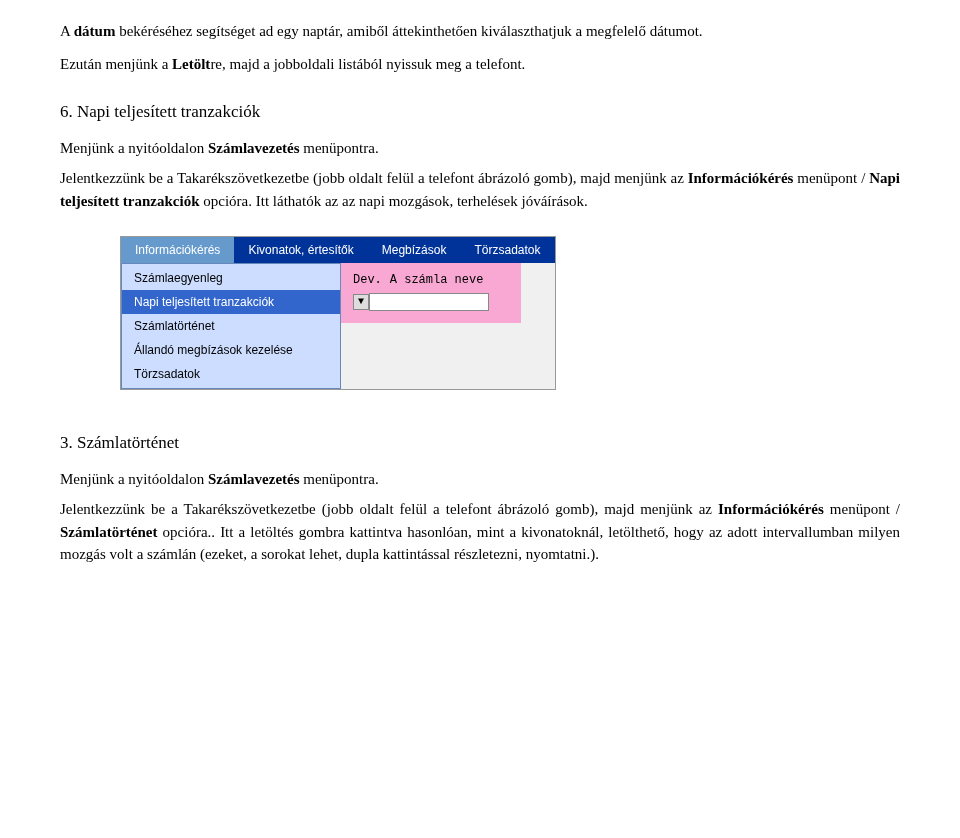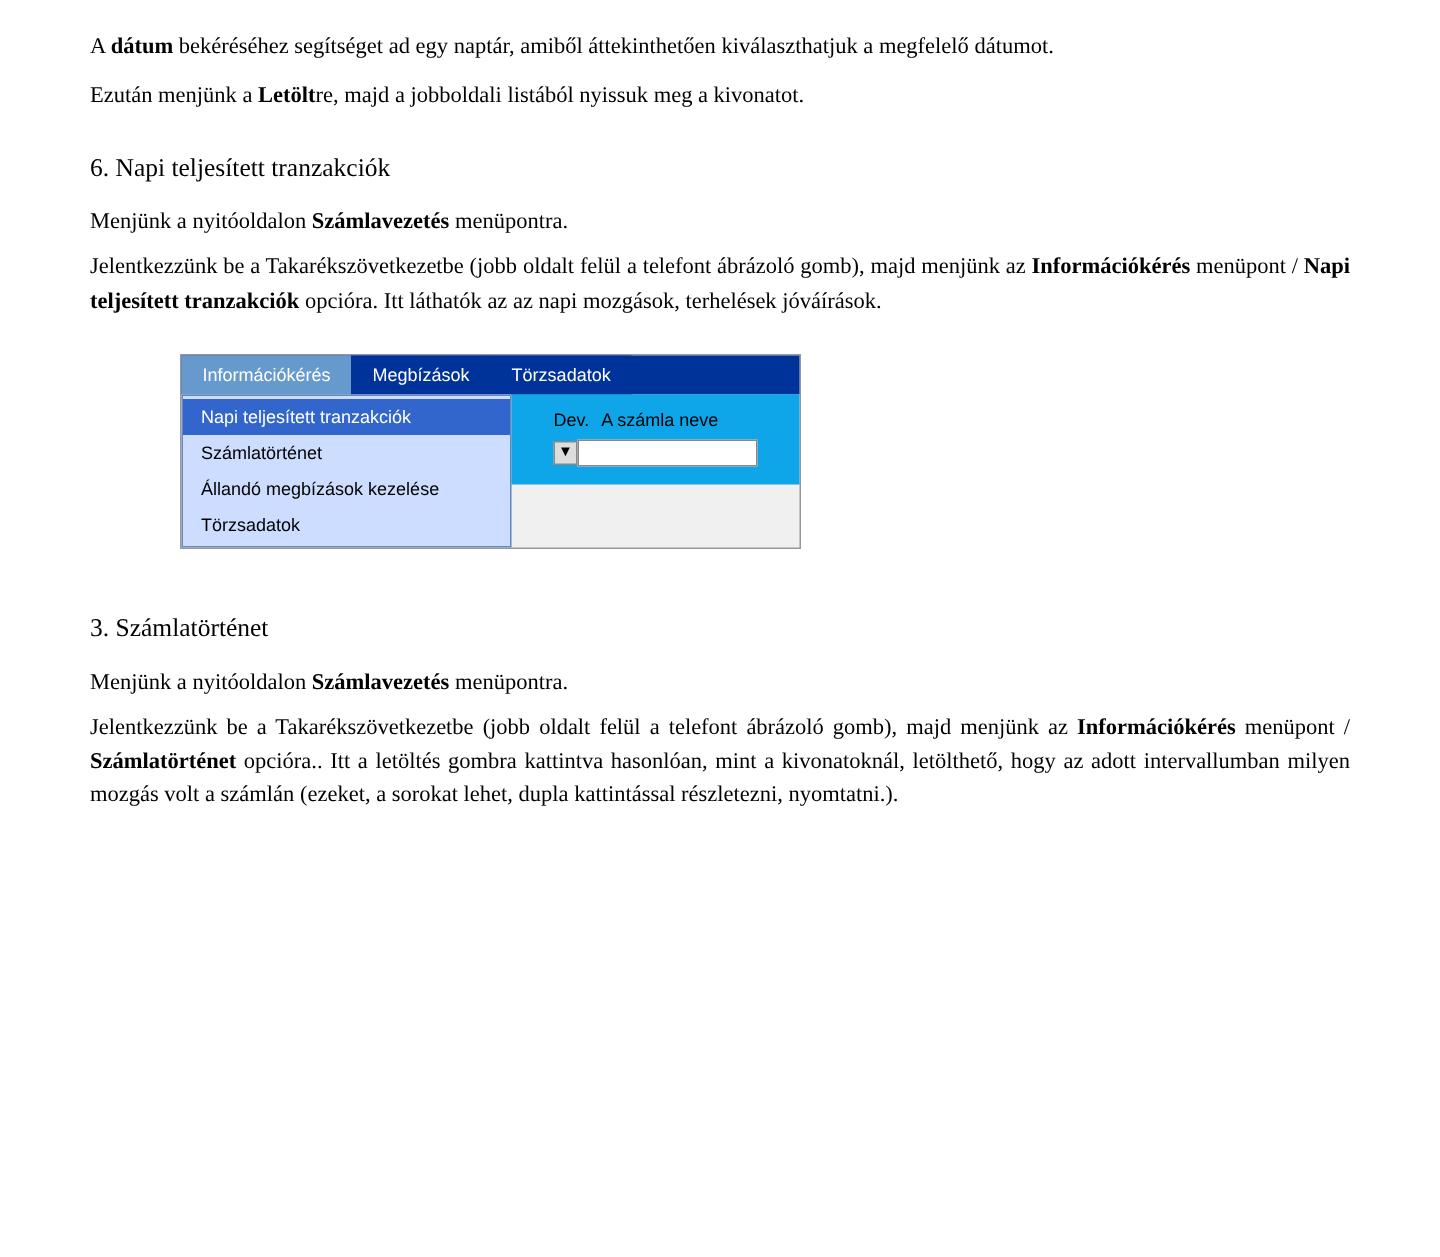--- a/index.html
+++ b/index.html
@@ -83,24 +83,25 @@
       white-space: nowrap;
       cursor: pointer;
     }
 
     .menu-dropdown-item.selected {
       background: #3366cc;
       color: #ffffff;
     }
 
     .menu-right-panel {
-      padding: 8px 28px;
-      background: #0ea5e9;
+      padding: 8px 12px;
+      background: #f9a8d4;
       min-width: 180px;
       font-size: 12px;
+      font-family: Liberation Mono, monospace;
     }
 
     .menu-right-panel .field-row {
       display: flex;
       align-items: center;
       margin-bottom: 4px;
     }
 
     .field-label {
       margin-right: 8px;
@@ -137,47 +138,49 @@
 
 
 
 
 <p class="paragraph">
   <span>A </span><b>dátum</b><span> bekéréséhez segítséget ad egy naptár, amiből áttekinthetően kiválaszthatjuk a megfelelő dátumot.</span>
 </p>
 
 
 <p class="paragraph">
-  <span>Ezután menjünk a </span><b>Letölt</b><span>re, majd a jobboldali listából nyissuk meg a kivonatot.</span>
+  <span>Ezután menjünk a </span><b>Letölt</b><span>re, majd a jobboldali listából nyissuk meg a telefont.</span>
 </p>
 
 
 <p class="section-heading">6. Napi teljesített tranzakciók</p>
 
 
 <p class="body-paragraph">
   <span>Menjünk a nyitóoldalon </span><b>Számlavezetés</b><span> menüpontra.</span>
 </p>
 
 
 <p class="body-paragraph">
   <span>Jelentkezzünk be a Takarékszövetkezetbe (jobb oldalt felül a telefont ábrázoló gomb), majd menjünk az </span><b>Információkérés</b><span> menüpont / </span><b>Napi teljesített tranzakciók</b><span> opcióra. Itt láthatók az az napi mozgások, terhelések jóváírások.</span>
 </p>
 
 
 <div class="menu-screenshot">
   
   <div class="menu-bar">
     <div class="menu-bar-item active">Információkérés</div>
+    <div class="menu-bar-item">Kivonatok, értesítők</div>
     <div class="menu-bar-item">Megbízások</div>
     <div class="menu-bar-item">Törzsadatok</div>
   </div>
   
   <div class="menu-body">
     <div class="menu-dropdown">
+      <div class="menu-dropdown-item">Számlaegyenleg</div>
       <div class="menu-dropdown-item selected">Napi teljesített tranzakciók</div>
       <div class="menu-dropdown-item">Számlatörténet</div>
       <div class="menu-dropdown-item">Állandó megbízások kezelése</div>
       <div class="menu-dropdown-item">Törzsadatok</div>
     </div>
     <div class="menu-right-panel">
       <div class="field-row">
         <span class="field-label">Dev.</span>
         <span class="field-label">A számla neve</span>
       </div>

